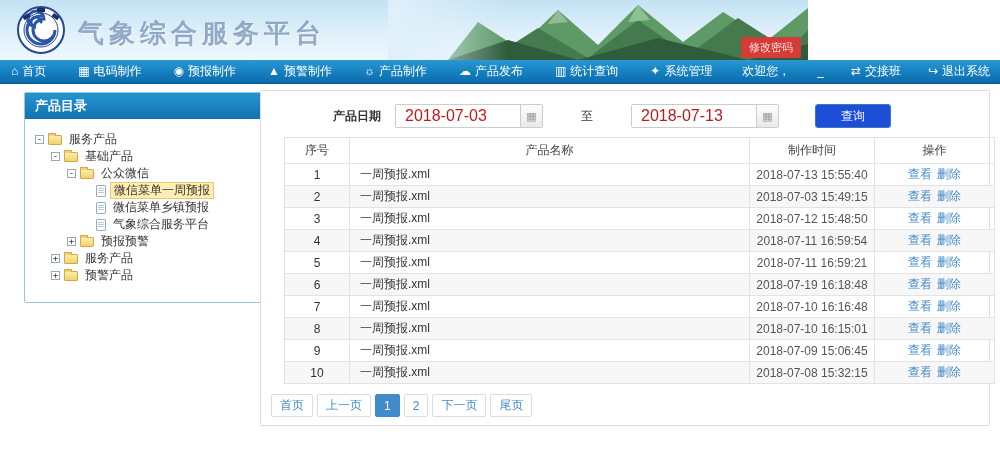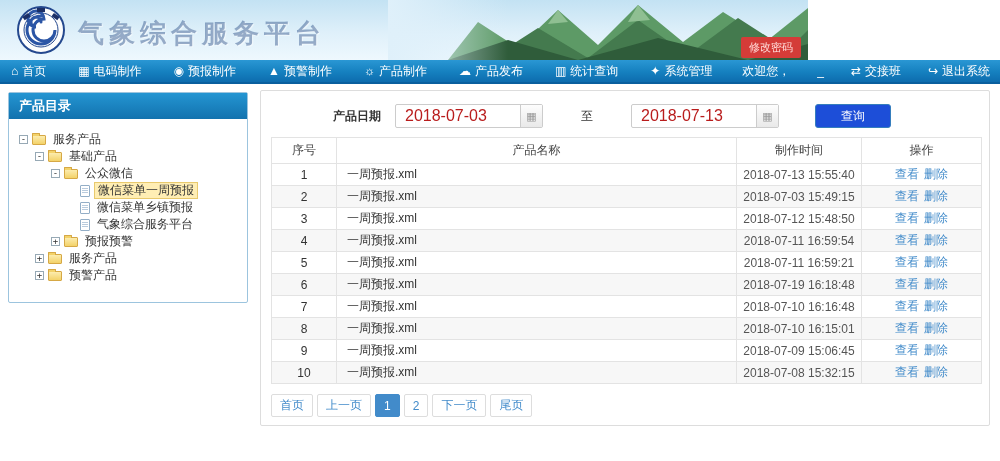--- a/index.html
+++ b/index.html
@@ -24,21 +24,21 @@
     background:linear-gradient(180deg,#2a97d4 0%,#1580bf 55%,#0d6cae 100%);
     border-bottom:2px solid #0a5f9e; display:flex; align-items:center; color:#fff; font-size:12px; }
   .nav-items { display:flex; align-items:center; height:100%; }
   .nav-item { display:flex; align-items:center; gap:4px; padding:0 11px; margin-right:10px;
     height:100%; color:#fff; cursor:pointer; white-space:nowrap; }
   .nav-item .ic { font-size:12px; line-height:1; }
   .nav-right { margin-left:auto; display:flex; align-items:center; gap:27px; padding-right:10px; }
   .nav-right a { color:#fff; cursor:pointer; display:flex; align-items:center; gap:4px; }
 
   
-  .sidebar { position:absolute; left:8px; top:92px; width:240px; background:#fff;
+  .sidebar { position:absolute; left:24px; top:92px; width:240px; background:#fff;
     border:1px solid #9cc4de; border-radius:2px; }
   .sidebar-hd { height:26px; line-height:26px; padding-left:10px; color:#fff; font-size:13px;
     font-weight:bold; background:linear-gradient(180deg,#2495d2 0%,#1272ae 100%); }
   .tree { padding:12px 6px 18px 8px; font-size:12px; color:#333; }
   .tree-row { display:flex; align-items:center; height:17px; white-space:nowrap; cursor:pointer; }
   .exp { width:9px; height:9px; border:1px solid #97a9b5; background:#fff; color:#333;
     font-size:9px; line-height:7px; text-align:center; margin-right:4px; flex:0 0 auto;
     font-family:"DejaVu Sans Mono",monospace; }
   .exp-spacer { width:13px; flex:0 0 auto; }
   .folder { width:14px; height:10px; background:linear-gradient(180deg,#fcecae,#f3d269);
@@ -60,21 +60,21 @@
   .date-input { display:flex; align-items:center; width:148px; height:24px; border:1px solid #ccc;
     border-radius:2px; background:#fff; cursor:text; }
   .date-input .val { flex:1; padding-left:9px; font-size:16px; color:#b91c1c; }
   .date-input .cal { width:22px; height:22px; border-left:1px solid #ccc; color:#999;
     background:linear-gradient(180deg,#fdfdfd,#e9e9e9); display:flex; align-items:center;
     justify-content:center; font-size:11px; cursor:pointer; }
   .to-label { margin:0 38px; }
   .search-btn { margin-left:36px; height:24px; padding:0 25px; background:#1d4ed8;
     border:1px solid #357ebd; border-radius:3px; color:#fff; font-size:12px; cursor:pointer; }
 
-  table.grid { border-collapse:collapse; margin:9px 10px 0 10px; width:710px;
+  table.grid { border-collapse:collapse; margin:9px 10px 0 23px; width:710px;
     font-size:12px; color:#333; table-layout:fixed; }
   .grid th, .grid td { border:1px solid #e3e3e3; height:22px; padding:0; text-align:center;
     overflow:hidden; white-space:nowrap; font-weight:normal; }
   .grid th { height:26px; color:#444; }
   .grid td.name { text-align:left; padding-left:10px; }
   .grid td.time { color:#555; }
   .grid tr.alt td { background:#f7f7f7; }
   .grid a { color:#428bca; text-decoration:none; cursor:pointer; }
   .grid a + a { margin-left:5px; }
   .col-no { width:65px; } .col-name { width:400px; } .col-time { width:125px; } .col-op { width:120px; }

